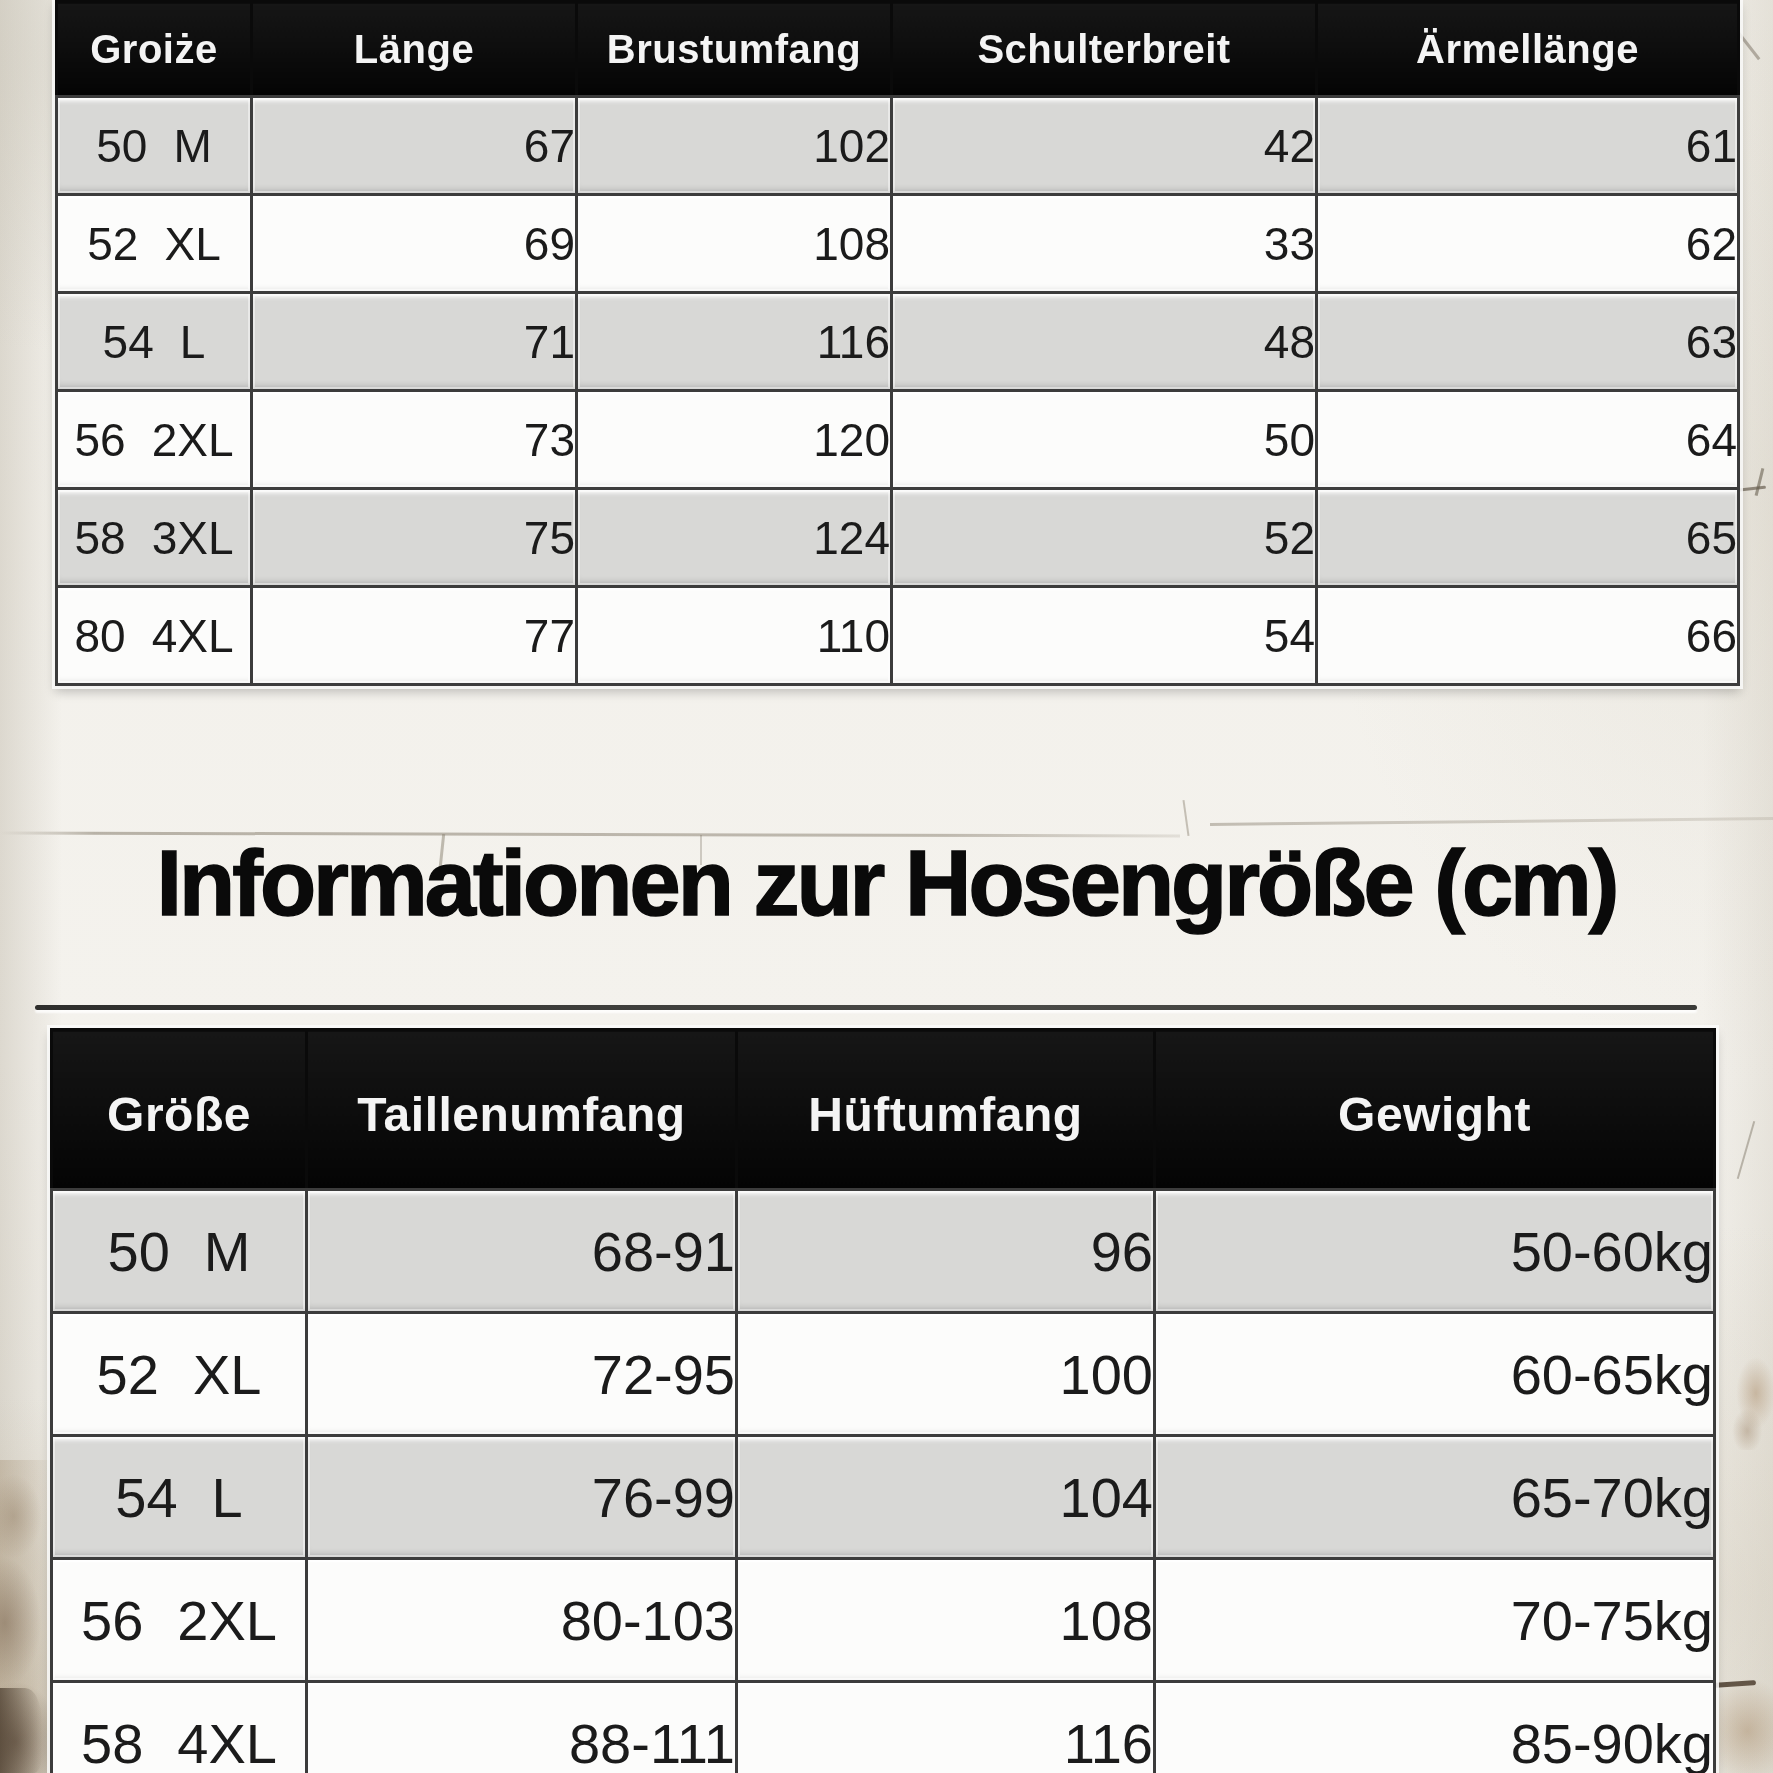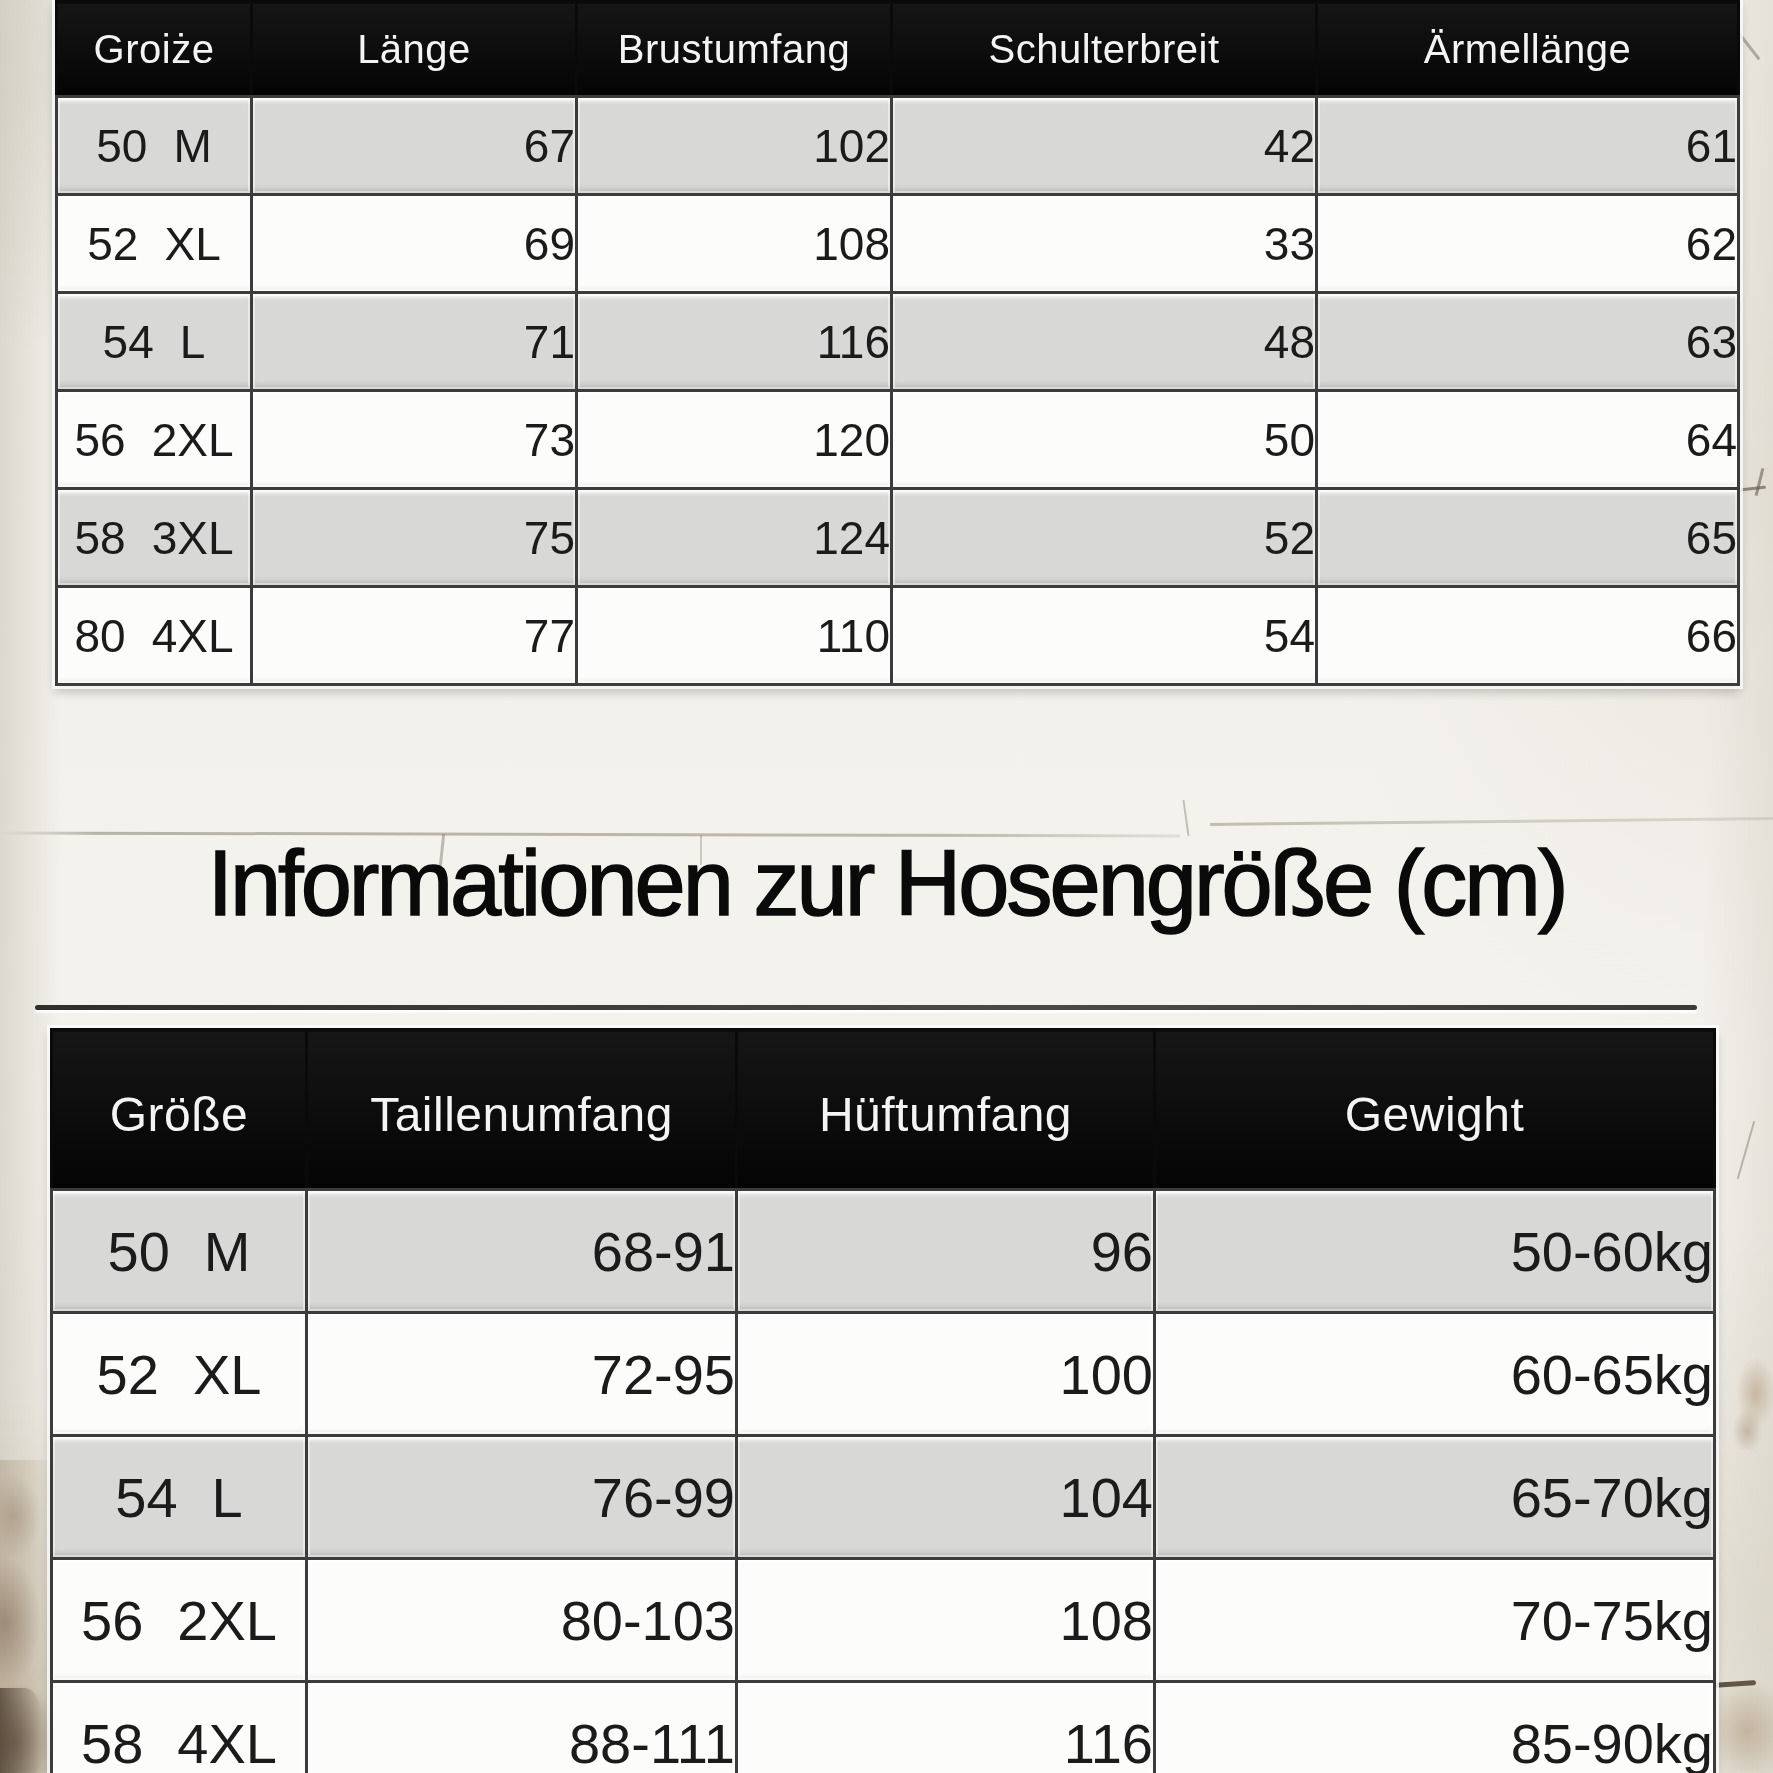--- a/index.html
+++ b/index.html
@@ -52,21 +52,21 @@
     border-radius:0 40% 20% 0;}
 
   
   table{position:absolute;border-collapse:collapse;table-layout:fixed;}
   #shirt-table{left:55px;top:0;width:1682px;
     box-shadow:0 0 0 3px rgba(252,252,250,.85),0 6px 10px rgba(0,0,0,.22);}
   #pants-table{left:50px;top:1028px;width:1663px;
     box-shadow:0 0 0 3px rgba(252,252,250,.85),0 6px 10px rgba(0,0,0,.22);}
   th,td{border:3px solid var(--table-border);padding:0;}
   th{background:linear-gradient(180deg,#161616,#040404);color:var(--header-text);
-     font-weight:400;text-align:center;vertical-align:middle;
+     font-weight:700;text-align:center;vertical-align:middle;
      border-color:#0a0a0a;border-bottom-color:var(--table-border);letter-spacing:.5px;}
   #shirt-table th{height:92px;font-size:40px;}
   #pants-table th{height:147px;font-size:48px;padding-top:10px;}
   td{text-align:right;vertical-align:middle;color:var(--body-text);}
   #shirt-table td{height:95px;font-size:46px;}
   #pants-table td{height:120px;font-size:56px;}
   #shirt-table tbody tr:nth-child(odd) td,
   #pants-table tbody tr:nth-child(-n+3):nth-child(odd) td{
     background:var(--row-gray);
     box-shadow:inset 0 0 0 2px rgba(255,255,255,.45),
@@ -77,21 +77,21 @@
   #pants-table tbody tr:nth-child(5) td{
     background:var(--row-white);
     box-shadow:inset 0 0 0 2px rgba(255,255,255,.6),
                inset 0 4px 3px -2px #ffffff,
                inset 0 -5px 6px -4px rgba(0,0,0,.12);}
   .size-wrap{display:flex;justify-content:center;align-items:center;gap:26px;}
   #pants-table .size-wrap{gap:34px;}
 
   
   #section-heading{position:absolute;left:0;top:828px;width:1773px;text-align:center;
-    font-size:92px;line-height:110px;font-weight:400;letter-spacing:-3px;
+    font-size:92px;line-height:110px;font-weight:700;letter-spacing:-3px;
     color:var(--heading-text);-webkit-text-stroke:1.5px var(--heading-text);}
   #divider{position:absolute;left:35px;top:1005px;width:1662px;height:5px;border-radius:3px;
     background:linear-gradient(90deg,#2e2e2c,#4a4a46 60%,#3a3a37);
     box-shadow:0 3px 2px rgba(255,255,255,.8);}
 </style>
 </head>
 <body>
 
 <div id="canvas">
   <div id="wall"></div>

